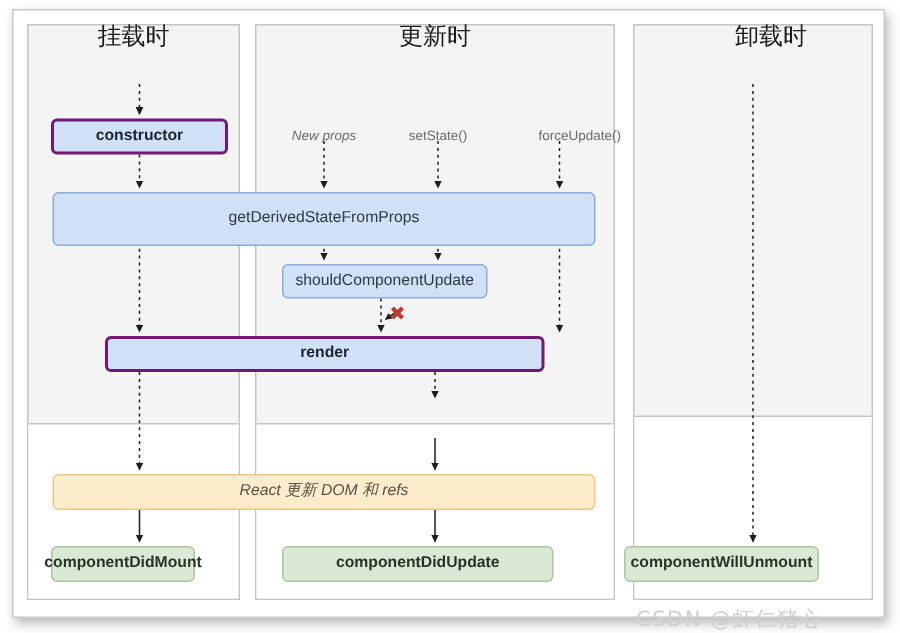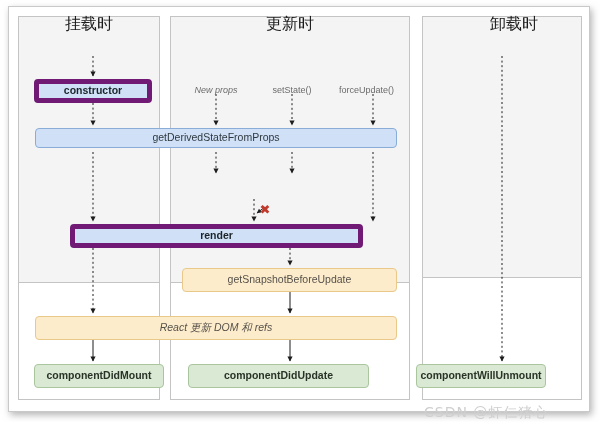--- a/index.html
+++ b/index.html
@@ -82,63 +82,63 @@
     text-align: center;
     white-space: nowrap;
   }
   .node.blue {
     background: #cfe0f7;
     border: 1px solid #8aadd8;
     color: #30393f;
   }
   .node.blue-bold {
     background: #cfe0f7;
-    border: 5px solid #701a75;
+    border: 2px solid #701a75;
     color: #1c2429;
     font-weight: bold;
     font-size: 10.5px;
   }
   .node.yellow {
     background: #fdeccb;
     border: 1px solid #e8c98a;
     color: #55514a;
   }
   .node.green {
     background: #d9e9d3;
     border: 1px solid #a9c69e;
     color: #2a3328;
     font-weight: bold;
     font-size: 10.5px;
   }
   .node.italic { font-style: italic; }
 
   
   #n-constructor   { left: 34px;  top: 79px;  width: 118px; height: 24px; }
-  #n-gdsfp         { left: 35px;  top: 128px; width: 362px; height: 20px; }
+  #n-gdsfp         { left: 35px;  top: 128px; width: 362px; height: 36px; }
   #n-scu           { left: 188px; top: 176px; width: 137px; height: 23px; }
   #n-render        { left: 23px;  top: 224px; width: 293px; height: 24px; margin-left: 47px; }
   #n-gsbu          { left: 182px; top: 268px; width: 215px; height: 24px; }
   #n-reactupdate   { left: 35px;  top: 316px; width: 362px; height: 24px; }
-  #n-cdm           { left: 34px;  top: 364px; width: 130px; height: 24px; }
+  #n-cdm           { left: 34px;  top: 364px; width: 96px; height: 24px; }
   #n-cdu           { left: 188px; top: 364px; width: 181px; height: 24px; }
   #n-cwu           { left: 416px; top: 364px; width: 130px; height: 24px; }
 
   
   .trigger-label {
     position: absolute;
     font-size: 9px;
     color: #6b6b6b;
     z-index: 6;
     white-space: nowrap;
     transform: translateX(-50%);
   }
   .trigger-label.italic { font-style: italic; }
   #lbl-newprops    { left: 216px; top: 85px; }
   #lbl-setstate    { left: 292px; top: 85px; }
-  #lbl-forceupdate { left: 353px; top: 85px; padding-left: 27px; }
+  #lbl-forceupdate { left: 373px; top: 85px; padding-left: 27px; }
 
   
   #wires {
     position: absolute;
     left: 0; top: 0;
     width: 600px; height: 422px;
     z-index: 4;
     pointer-events: none;
   }
 
@@ -237,24 +237,24 @@
   </svg>
 
   <div class="trigger-label italic" id="lbl-newprops">New props</div>
   <div class="trigger-label" id="lbl-setstate">setState()</div>
   <div class="trigger-label" id="lbl-forceupdate">forceUpdate()</div>
 
   <div class="node blue-bold" id="n-constructor">constructor</div>
 
   <div class="node blue" id="n-gdsfp">getDerivedStateFromProps</div>
 
+  <div class="node blue" id="n-scu">shouldComponentUpdate</div>
 
   <div class="node blue-bold" id="n-render">render</div>
 
-  <div class="node yellow" id="n-gsbu">getSnapshotBeforeUpdate</div>
 
   <div class="node yellow italic" id="n-reactupdate">React 更新 DOM 和 refs</div>
 
   <div class="node green" id="n-cdm">componentDidMount</div>
 
   <div class="node green" id="n-cdu">componentDidUpdate</div>
 
   <div class="node green" id="n-cwu">componentWillUnmount</div>
 
   <div id="x-mark">✖</div>

